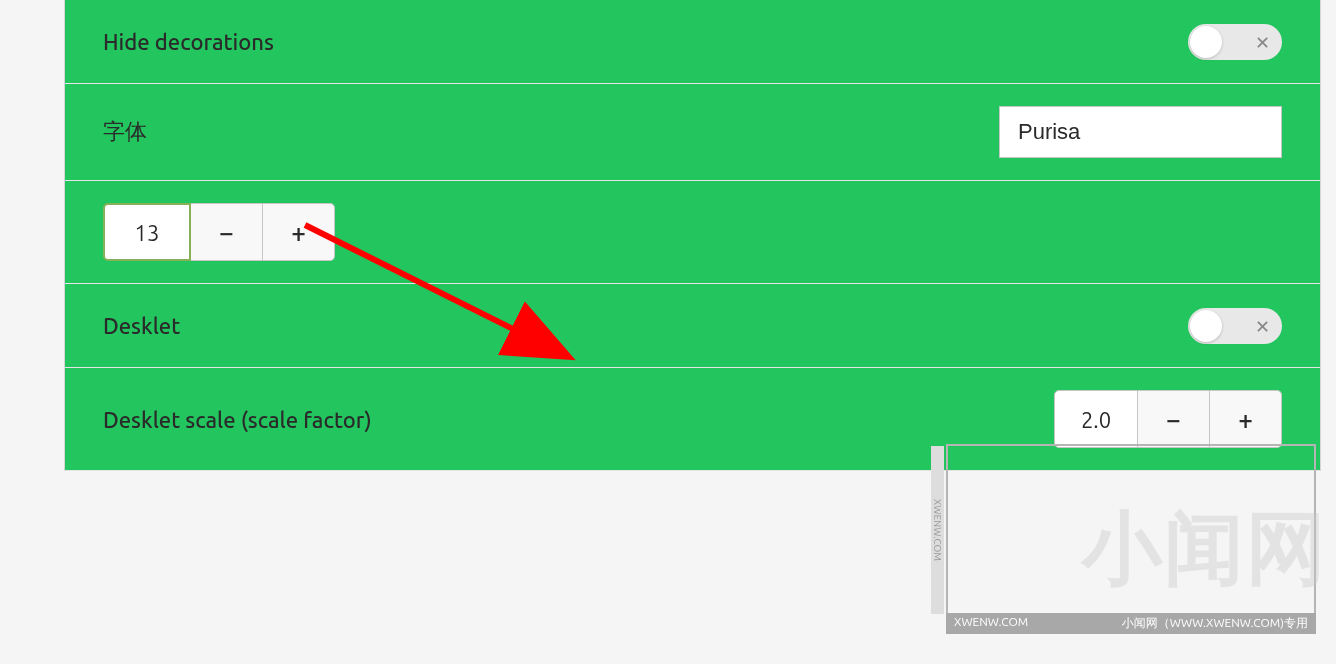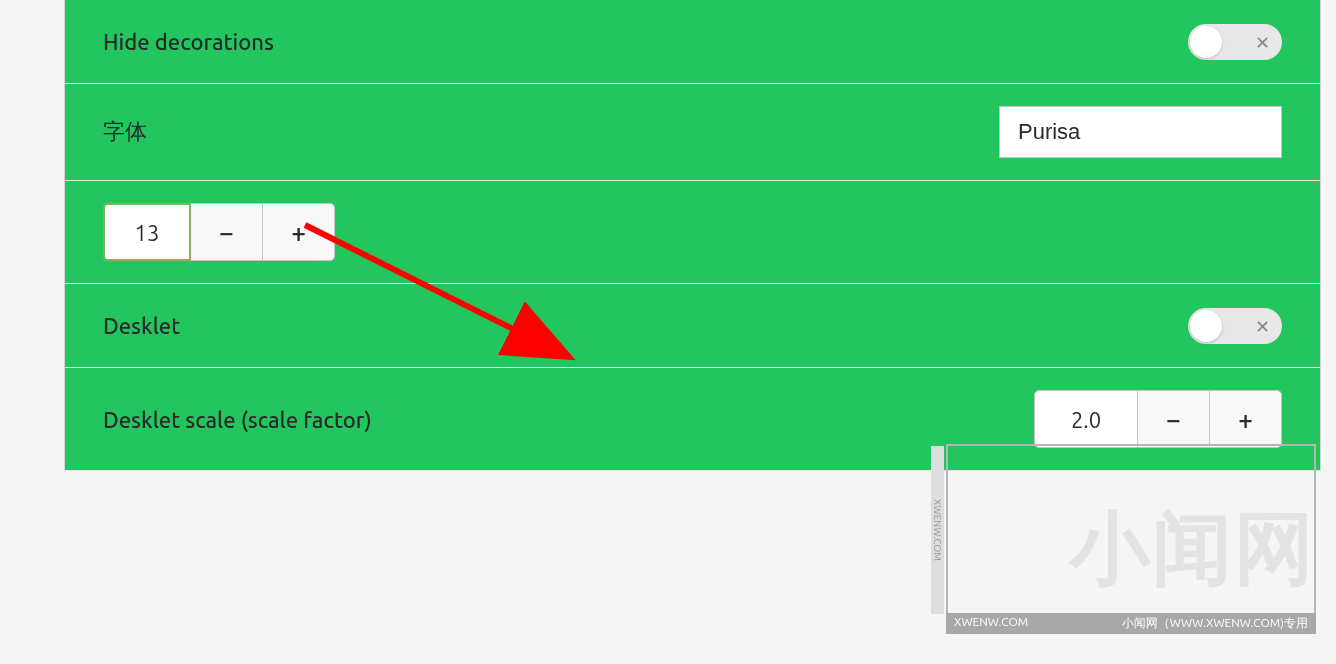--- a/index.html
+++ b/index.html
@@ -125,32 +125,32 @@
     .color-swatch {
       width: 72px;
       height: 44px;
       border: 1px solid #c5c5c5;
       border-radius: 4px;
       background: repeating-conic-gradient(#888 0% 25%, #ccc 0% 50%) 50% / 12px 12px;
       cursor: pointer;
     }
     .scale-spinner .spinner-value {
       border: 1px solid #c5c5c5;
-      width: 104px;
+      width: 84px;
     }
     .arrow-annotation {
       position: absolute;
       top: 215px;
       left: 300px;
       pointer-events: none;
       z-index: 100;
     }
     .watermark-text {
       position: absolute;
-      right: 20px;
+      right: 8px;
       bottom: 60px;
       font-size: 80px;
       font-weight: bold;
       color: rgba(200, 200, 200, 0.4);
       pointer-events: none;
       z-index: 5;
       letter-spacing: 2px;
     }
     .watermark-box {
       position: absolute;

